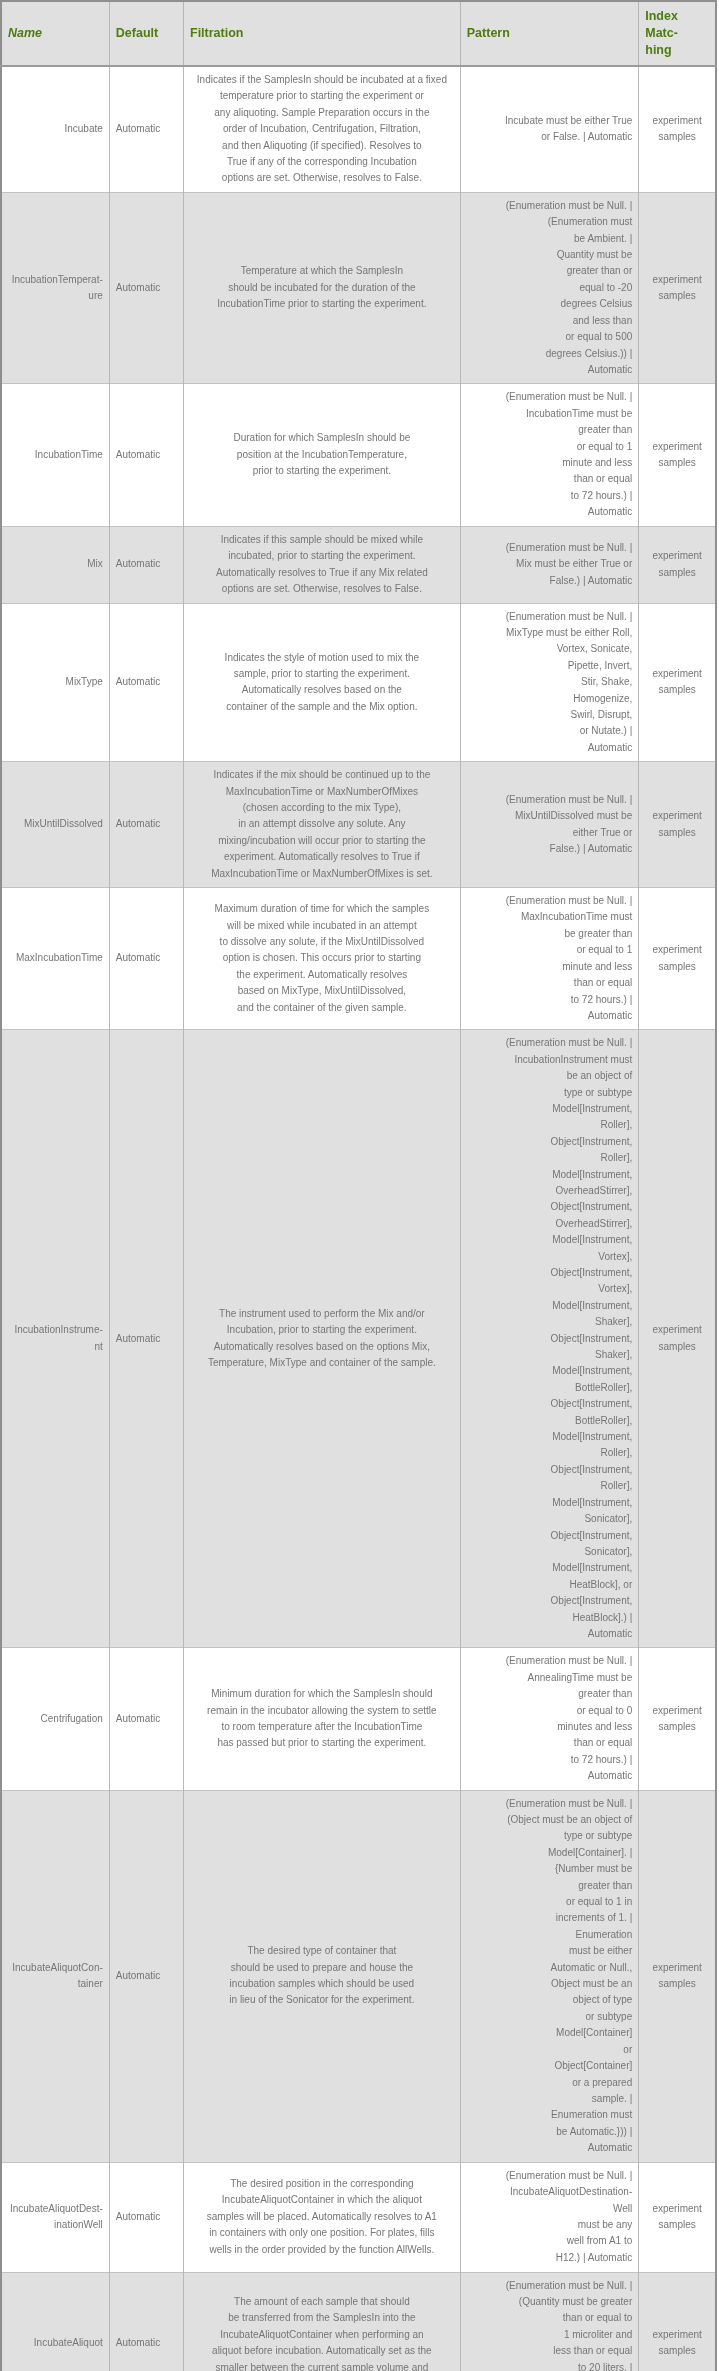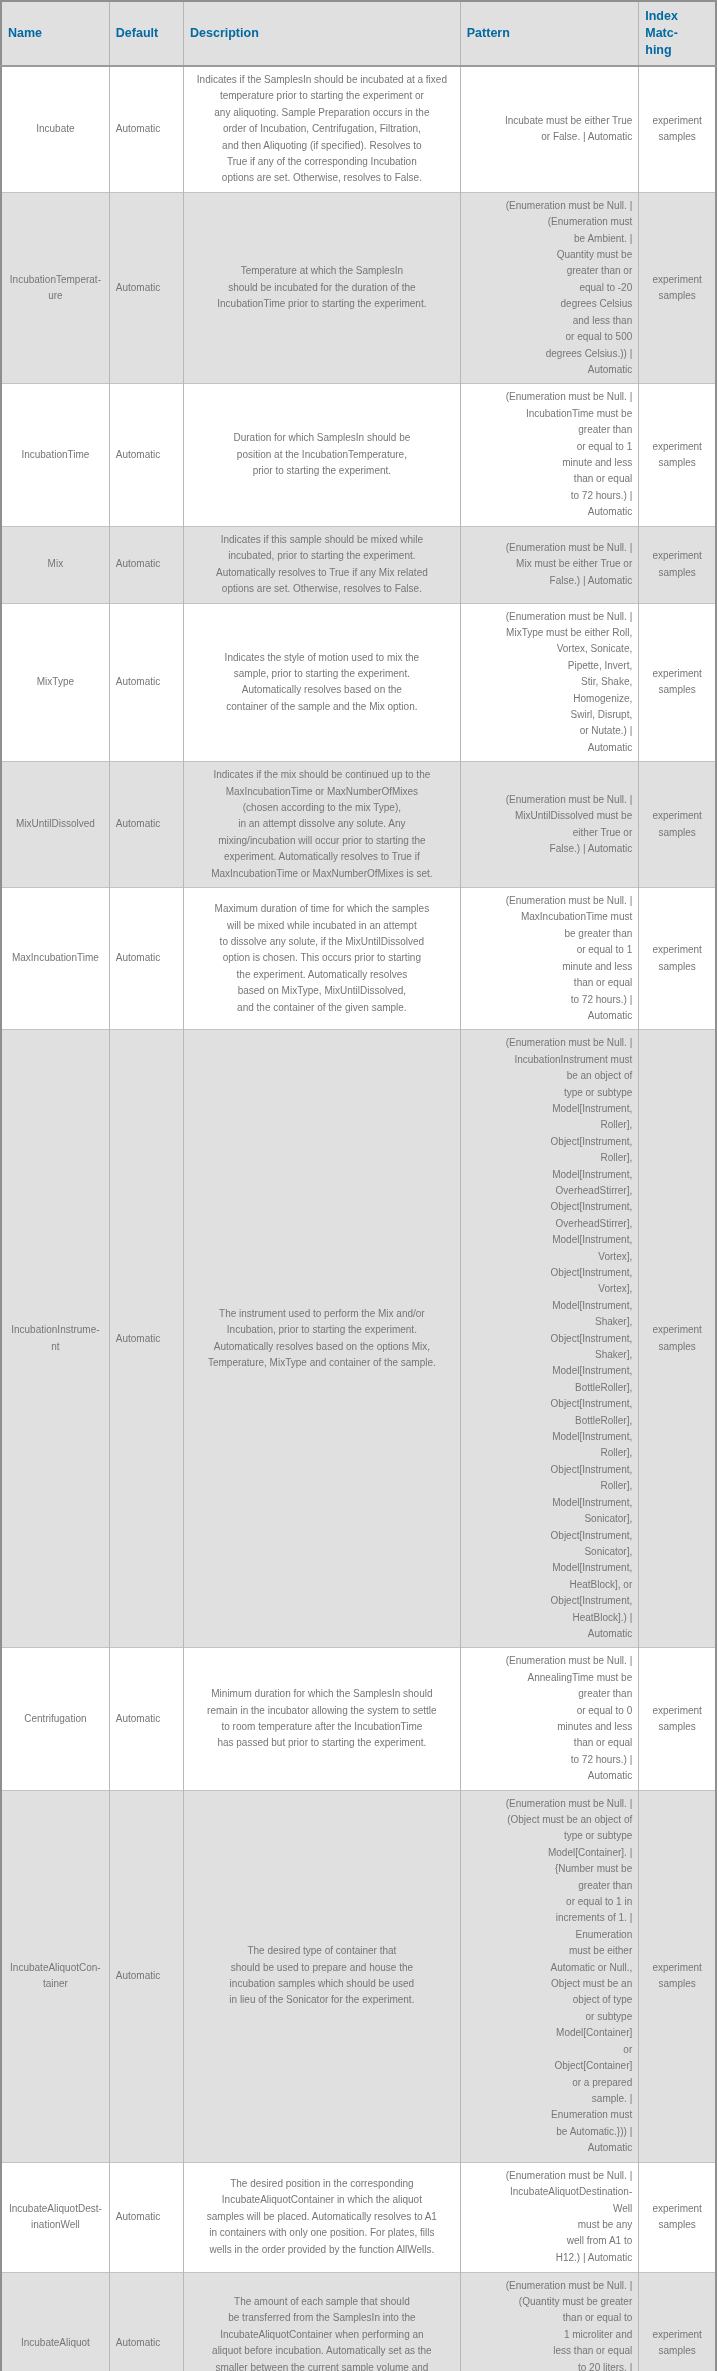--- a/index.html
+++ b/index.html
@@ -19,50 +19,50 @@
     background: #ffffff;
   }
   table.options-table col.c-name  { width: 108px; }
   table.options-table col.c-def   { width: 74px; }
   table.options-table col.c-desc  { width: 276px; }
   table.options-table col.c-pat   { width: 178px; }
   table.options-table col.c-idx   { width: 77px; }
 
   thead th {
     background: #e0e0e0;
-    color: #0369a1;
+    color: #4d7c0f;
     font-size: 12.5px;
     font-weight: bold;
     text-align: left;
     vertical-align: middle;
     padding: 6px 6px;
     height: 48px;
     border-bottom: 2px solid #9a9a9a;
     border-left: 1px solid #b5b5b5;
     white-space: pre-line;
     line-height: 17px;
   }
-  thead th:first-child { border-left: none; }
+  thead th:first-child { border-left: none; font-style: italic; }
 
   tbody td {
     color: #767676;
     font-size: 10px;
     line-height: 16.4px;
     vertical-align: middle;
     padding: 5px 6px;
     border-top: 1px solid #c3c3c3;
     border-left: 1px solid #b8b8b8;
     white-space: pre-line;
     overflow: hidden;
   }
   tbody td:first-child { border-left: none; }
 
   tbody tr.alt td { background: #e0e0e0; }
 
-  td.cell-name    { text-align: center; }
+  td.cell-name    { text-align: right; }
   td.cell-default { text-align: left; }
   td.cell-desc    { text-align: center; }
   td.cell-pattern { text-align: right; }
   td.cell-index   { text-align: center; }
 
   
   tbody tr:nth-child(1)  { height: 125px; }
   tbody tr:nth-child(2)  { height: 185px; }
   tbody tr:nth-child(3)  { height: 141px; }
   tbody tr:nth-child(4)  { height: 77px;  }
@@ -84,21 +84,21 @@
       <col class="c-name">
         <col class="c-def">
         <col class="c-desc">
         <col class="c-pat">
         <col class="c-idx">
     </colgroup>
     <thead>
       <tr>
         <th>Name</th>
         <th>Default</th>
-        <th>Description</th>
+        <th>Filtration</th>
         <th>Pattern</th>
         <th>Index
 Matc-
 hing</th>
       </tr>
     </thead>
     <tbody>
       <tr>
         <td class="cell-name">Incubate</td>
         <td class="cell-default">Automatic</td>

